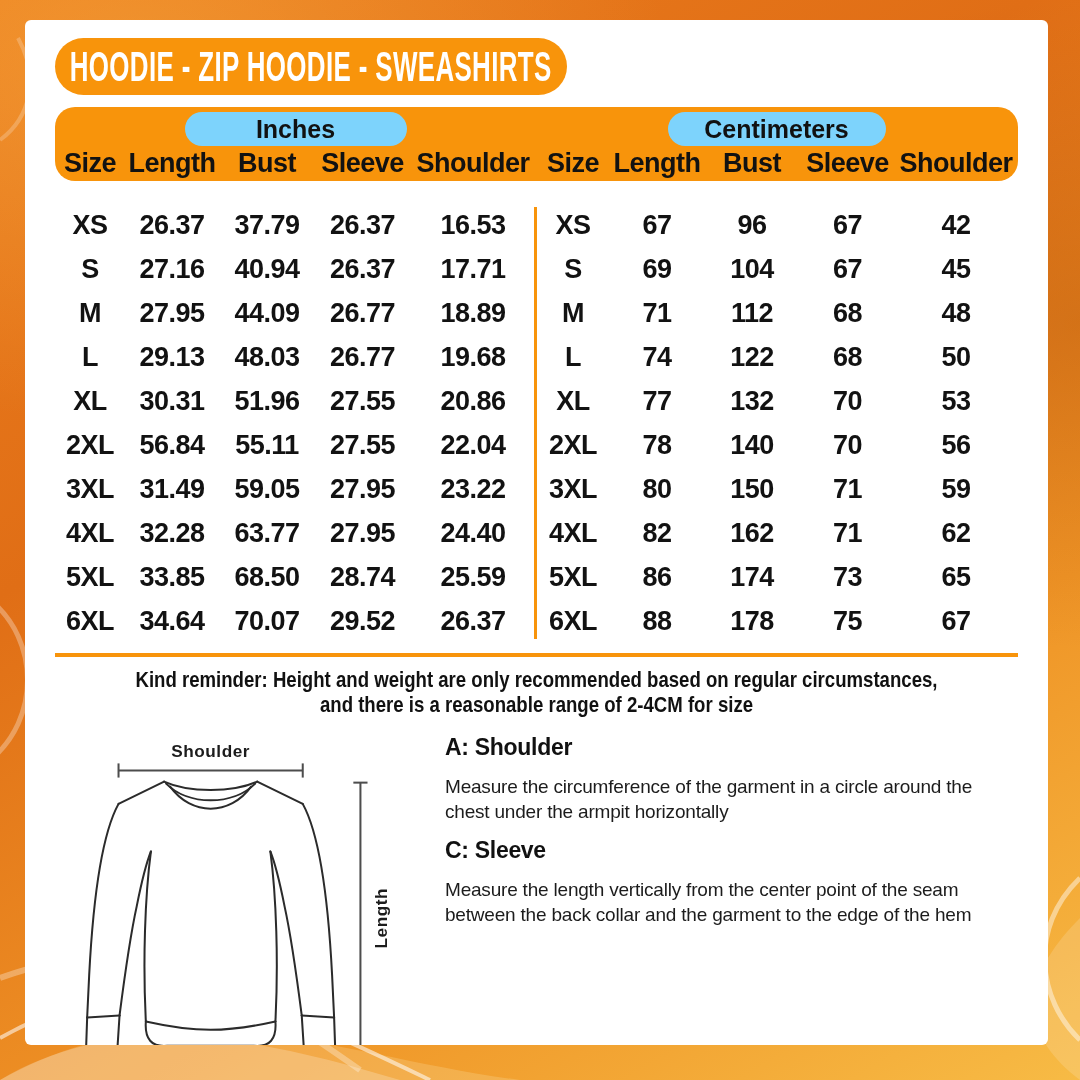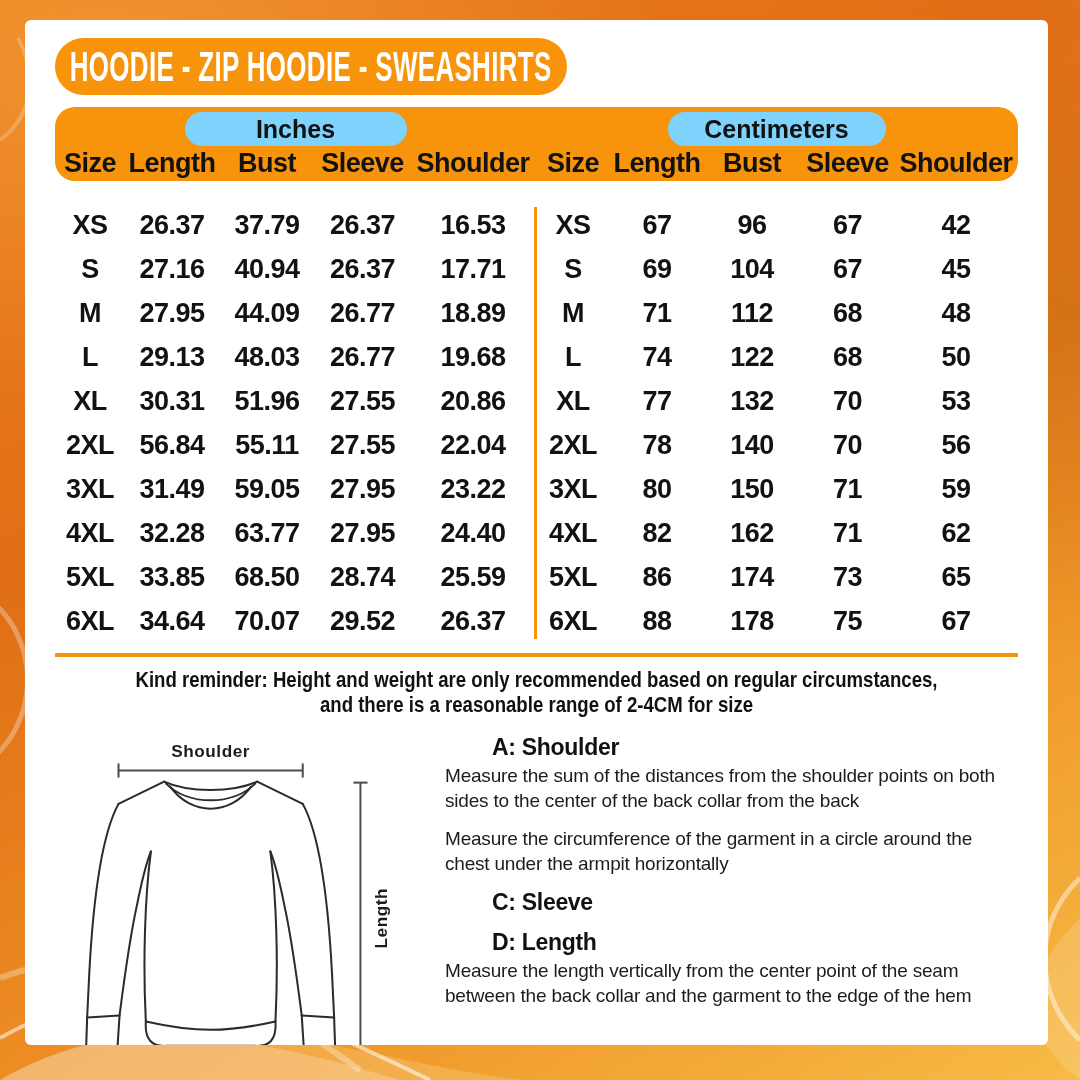--- a/index.html
+++ b/index.html
@@ -31,21 +31,21 @@
   .tbody{position:relative;margin:22px 30px 0;}
   .trow{display:flex;height:44px;align-items:center;}
   .v-divider{position:absolute;left:479px;top:4px;bottom:4px;width:3px;background:var(--orange);}
   .h-rule{margin:10px 30px 0;height:4px;background:var(--orange);}
   .reminder{margin-top:11px;text-align:center;color:#111;font-weight:700;font-size:20px;
     line-height:24px;transform:scale(.93,1.06);}
   .bottom{display:flex;margin:14px 28px 0 40px;gap:28px;}
   .diagram{flex:0 0 auto;}
   .guide{padding-top:4px;width:560px;}
   .guide-item{margin-bottom:13px;}
-  .guide-heading{color:#111;font-size:23px;font-weight:700;margin-bottom:2px;letter-spacing:-.3px;margin-left:47px;}
+  .guide-heading{color:#111;font-size:23px;font-weight:700;margin-bottom:2px;letter-spacing:-.3px;}
   .guide-body{color:#1c1c1c;font-size:19px;line-height:25px;letter-spacing:-.2px;}
 </style>
 </head>
 <body>
 
 <div class="canvas">
   <svg class="bg-waves" width="1080" height="1080" viewBox="0 0 1080 1080">
     <path d="M0,1080 C180,980 330,1055 520,1080 Z" fill="rgba(255,244,200,0.20)"></path>
     <path d="M0,1080 C120,1008 260,1038 400,1080 Z" fill="rgba(255,255,255,0.22)"></path>
     <path d="M0,1038 C160,948 280,1008 430,1080" stroke="rgba(255,255,255,0.55)" stroke-width="4" fill="none"></path>
@@ -293,29 +293,27 @@
           <path d="M 230 282 C 225 243, 220 206, 213 174 C 209 154, 205 135, 199 120"></path>
           <path d="M 199 120 C 205 165, 207 230, 204 288"></path>
           <path d="M 76 288 C 125 299, 155 299, 204 288"></path>
           <path d="M 76 288 Q 74 314, 97 312 L 183 312 Q 206 314, 204 288"></path>
         </g>
       </svg>
 
       <div class="guide">
           <div class="guide-item">
             <div class="guide-heading">A: Shoulder</div>
-            <div class="guide-body">Measure the sum of the distances from the shoulder points on both sides to the center of the back collar from the back</div>
           </div>
           <div class="guide-item">
             <div class="guide-body">Measure the circumference of the garment in a circle around the chest under the armpit horizontally</div>
           </div>
           <div class="guide-item">
             <div class="guide-heading">C: Sleeve</div>
           </div>
           <div class="guide-item">
-            <div class="guide-heading">D: Length</div>
             <div class="guide-body">Measure the length vertically from the center point of the seam between the back collar and the garment to the edge of the hem</div>
           </div>
         </div>
     </div>
 
   </div>
 </div>
 
 </body></html>

